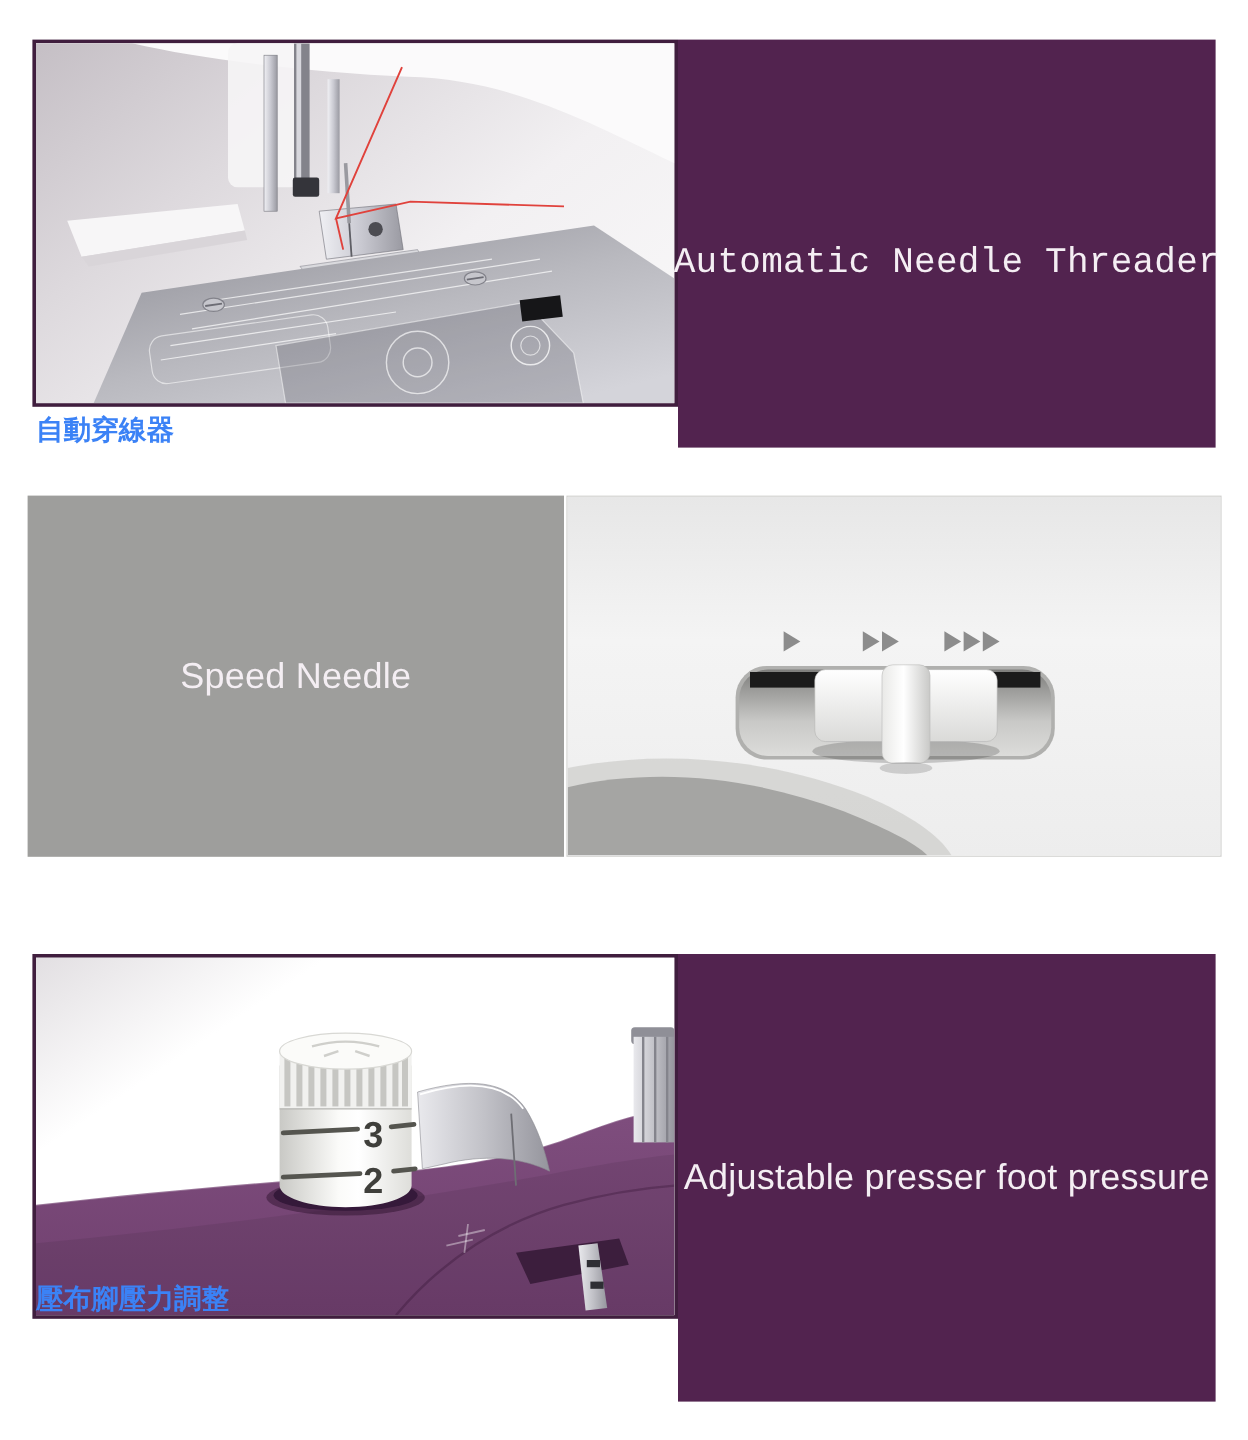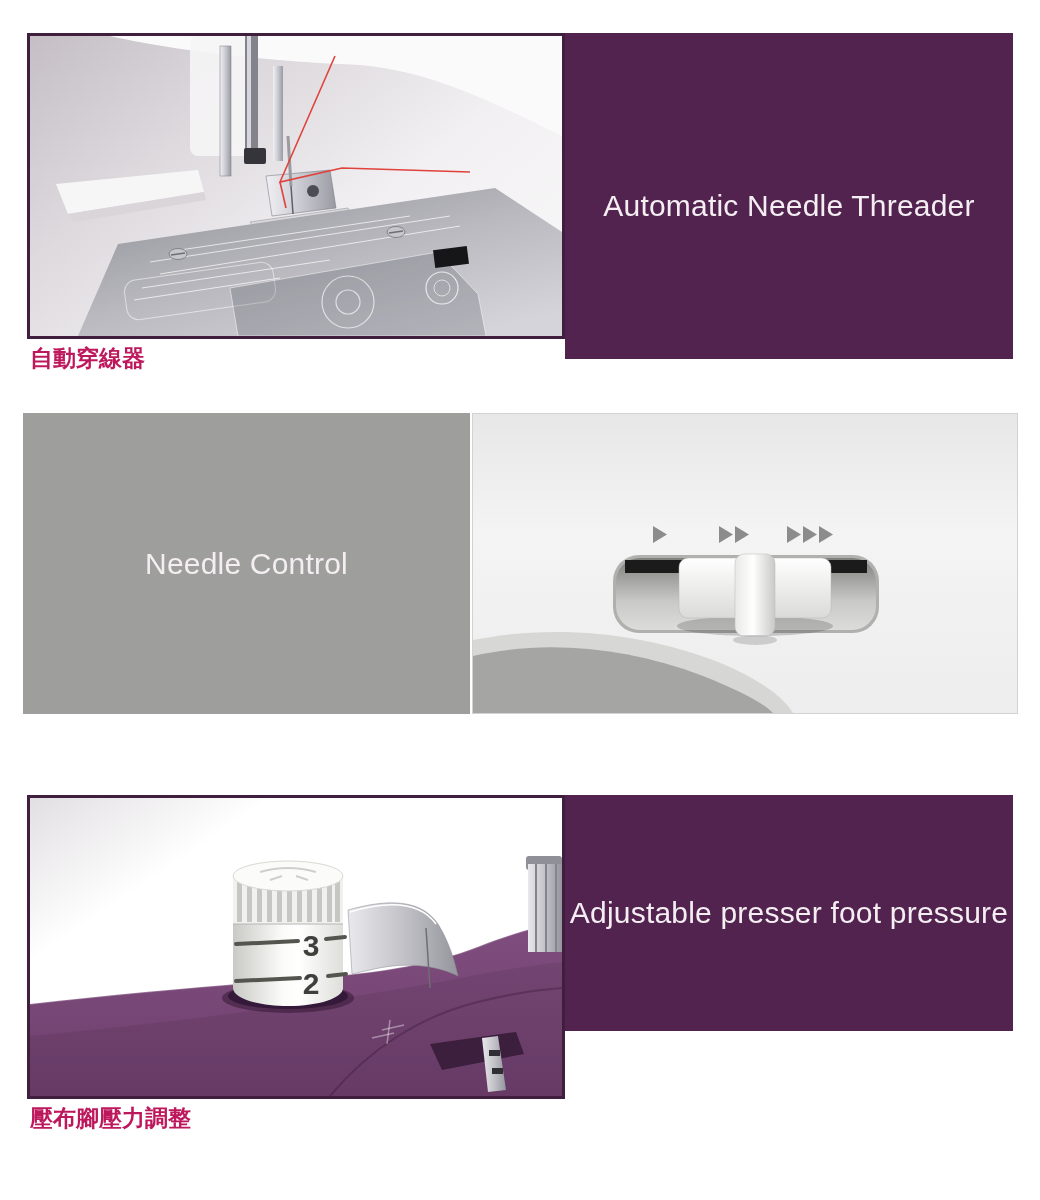--- a/index.html
+++ b/index.html
@@ -14,23 +14,23 @@
   .photo svg{display:block;}
   
   .panel{
     position:absolute;display:flex;align-items:center;justify-content:center;
   }
   .panel-purple{background:#52234f;}
   .panel-gray{background:#9e9e9c;}
   .panel-label{
     color:#f4eef3;font-size:30px;font-weight:400;letter-spacing:.2px;white-space:nowrap;
   }
-  .panel-pad{padding-top:20px;}
+  .panel-pad{padding-top:34px;font-family:Liberation Mono, monospace;}
   
-  .caption{position:absolute;color:#be185d;text-align:center;}
+  .caption{position:absolute;color:#3b82f6;text-align:center;}
   .cap-title{font-size:23px;font-weight:700;line-height:28px;}
   .cap-desc{font-size:20px;font-weight:400;line-height:26px;margin-top:4px;}
 </style>
 </head>
 <body>
 
 <div class="page">
 
   <div class="photo frame-purple" style="left:27px;top:33px;width:532px;height:300px;">
     <svg width="532" height="300" viewBox="0 0 532 300">
@@ -94,21 +94,21 @@
 
   <div class="panel panel-purple panel-pad" style="left:565px;top:33px;width:448px;height:306px;">
     <span class="panel-label">Automatic Needle Threader</span>
   </div>
 
   <div class="caption" style="left:30px;top:344px;">
     <div class="cap-title">自動穿線器</div>
   </div>
 
   <div class="panel panel-gray" style="left:23px;top:413px;width:447px;height:301px;">
-    <span class="panel-label">Needle Control</span>
+    <span class="panel-label">Speed Needle</span>
   </div>
 
   <div class="photo frame-light" style="left:472px;top:413px;width:544px;height:299px;">
     <svg width="544" height="299" viewBox="0 0 544 299">
       <defs>
         <linearGradient id="bg2" x1="0" y1="0" x2="0" y2="1">
           <stop offset="0" stop-color="#e7e7e7"></stop>
             <stop offset="0.4" stop-color="#f4f4f4"></stop>
           <stop offset="1" stop-color="#ededed"></stop>
         </linearGradient>
@@ -230,21 +230,21 @@
           <line x1="296" y1="141" x2="315" y2="139"></line>
           <line x1="206" y1="183" x2="270" y2="180"></line>
           <line x1="298" y1="178" x2="316" y2="176"></line>
         </g>
         <text x="281" y="158" text-anchor="middle" font-family="Liberation Sans, DejaVu Sans, sans-serif" font-size="30" font-weight="700" fill="#3f3f3b">3</text>
         <text x="281" y="196" text-anchor="middle" font-family="Liberation Sans, DejaVu Sans, sans-serif" font-size="30" font-weight="700" fill="#3f3f3b">2</text>
       </g>
     </svg>
   </div>
 
-  <div class="panel panel-purple" style="left:565px;top:795px;width:448px;height:236px;">
+  <div class="panel panel-purple" style="left:565px;top:795px;width:448px;height:373px;">
     <span class="panel-label">Adjustable presser foot pressure</span>
   </div>
 
-  <div class="caption" style="left:30px;top:1104px;">
+  <div class="caption" style="left:30px;top:1068px;">
     <div class="cap-title">壓布腳壓力調整</div>
   </div>
 
 </div>
 
 </body></html>

